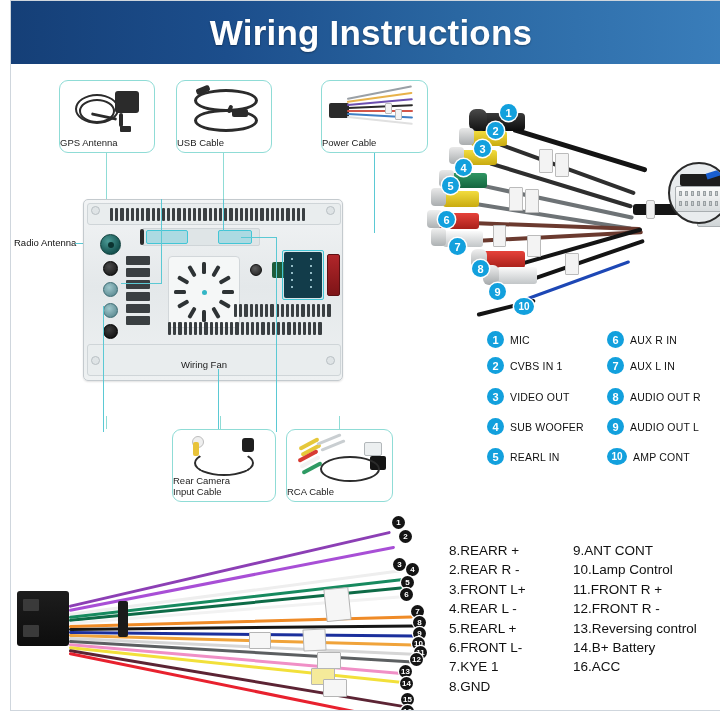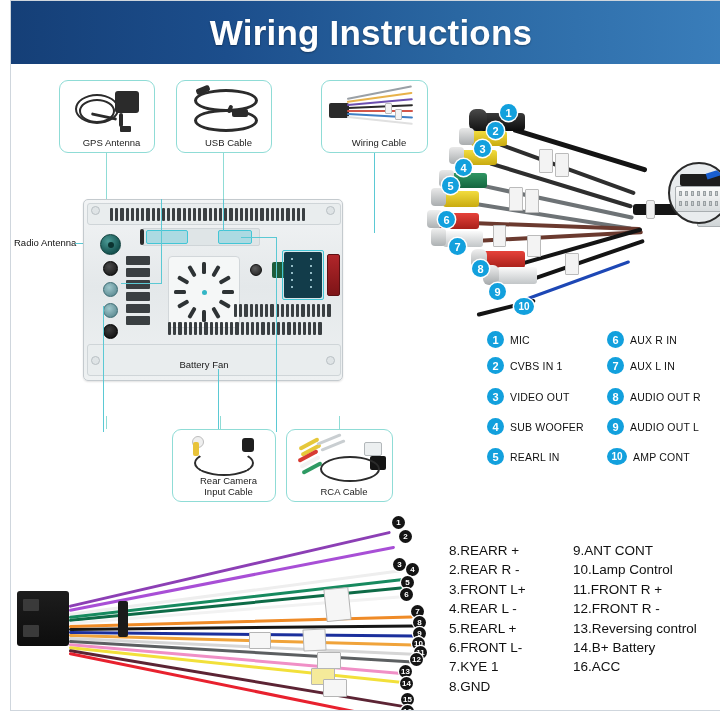--- a/index.html
+++ b/index.html
@@ -13,21 +13,21 @@
   #header{position:absolute;left:0;top:0;width:720px;height:63px;
           background:linear-gradient(90deg,#153f77 0%,#1c4e8c 30%,#2a67a2 62%,#3a7ebb 100%);}
   #header-title{position:absolute;left:0;top:0;width:720px;height:63px;
           display:flex;align-items:center;justify-content:center;
           color:#fff;font-size:35px;font-weight:bold;letter-spacing:.2px;
           text-shadow:0 1px 2px rgba(0,0,0,.35);}
 
   
   .acc{position:absolute;border:1.3px solid #8fdcd6;border-radius:9px;
        background:#fff;box-sizing:border-box;}
-  .acc .cap{position:absolute;left:9px;right:0;bottom:4px;text-align:center;
+  .acc .cap{position:absolute;left:0;right:0;bottom:4px;
             font-size:9.5px;color:#222;line-height:11px;}
   .acc .art{position:absolute;left:3px;right:3px;top:4px;bottom:22px;}
   .acc .art.two{bottom:32px;}
   .leader{position:absolute;background:#8fdcd6;}
   .leader.v{width:1.3px;}
 
   
   .blk{position:absolute;background:#2b2b2b;border-radius:2px;}
   .coil{position:absolute;border:2.6px solid #2b2b2b;border-radius:50%;}
   .wirey{position:absolute;border-radius:2px;}
@@ -152,21 +152,21 @@
       <div class="wirey" style="left:22px;top:13px;width:66px;height:2px;background:#9aa0a6;transform:rotate(-11deg);transform-origin:0 50%;"></div>
       <div class="wirey" style="left:22px;top:16px;width:66px;height:2px;background:#e8b24a;transform:rotate(-8deg);transform-origin:0 50%;"></div>
       <div class="wirey" style="left:22px;top:19px;width:66px;height:2px;background:#6c4fb0;transform:rotate(-5deg);transform-origin:0 50%;"></div>
       <div class="wirey" style="left:22px;top:22px;width:66px;height:2px;background:#2a2a2a;transform:rotate(-2.5deg);transform-origin:0 50%;"></div>
       <div class="wirey" style="left:22px;top:25px;width:66px;height:2px;background:#d3564a;transform:rotate(0deg);transform-origin:0 50%;"></div>
       <div class="wirey" style="left:22px;top:28px;width:66px;height:2px;background:#3f7fc4;transform:rotate(3deg);transform-origin:0 50%;"></div>
       <div class="wirey" style="left:22px;top:31px;width:66px;height:2px;background:#e0e0e0;transform:rotate(6deg);transform-origin:0 50%;"></div>
       <div class="tag" style="left:60px;top:18px;width:7px;height:11px;"></div>
       <div class="tag" style="left:70px;top:24px;width:7px;height:11px;"></div>
     </div>
-    <div class="cap">Wiring Cable</div>
+    <div class="cap">Power Cable</div>
   </div>
   <div class="leader v" style="left:363px;top:152px;height:46px;"></div>
 
   <div id="radio-ant-label">Radio Antenna</div>
   <div class="tealline h" style="left:64px;top:242px;width:26px;"></div>
 
   <div id="unit">
 
     <div class="ubar" style="left:3px;top:3px;width:254px;height:22px;border-radius:3px;"></div>
     <div class="vents" style="left:26px;top:8px;width:210px;height:13px;">
@@ -316,21 +316,21 @@
       <i style="height:13px"></i>
         <i style="height:13px"></i>
         <i style="height:13px"></i>
         <i style="height:13px"></i>
         <i style="height:13px"></i>
     </div>
 
     <div class="ubar" style="left:3px;top:144px;width:254px;height:32px;border-radius:3px;"></div>
     <div class="screw" style="left:7px;top:156px;"></div>
     <div class="screw" style="left:242px;top:156px;"></div>
-    <div id="fanlabel">Battery Fan</div>
+    <div id="fanlabel">Wiring Fan</div>
   </div>
 
   <div class="tealline v" style="left:95px;top:152px;height:0;"></div>
   <div class="tealline v" style="left:212px;top:198px;height:32px;"></div>
   <div class="tealline v" style="left:95px;top:152px;height:0;"></div>
   <div class="tealline v" style="left:150px;top:198px;height:84px;"></div>
   <div class="tealline h" style="left:110px;top:282px;width:41px;"></div>
   <div class="tealline v" style="left:363px;top:152px;height:80px;"></div>
   <div class="tealline v" style="left:92px;top:305px;height:126px;"></div>
   <div class="tealline v" style="left:207px;top:368px;height:63px;"></div>

